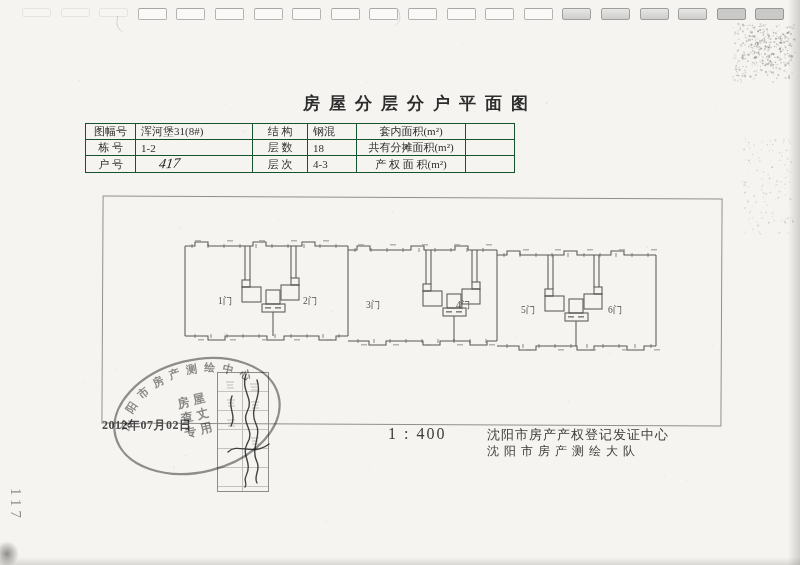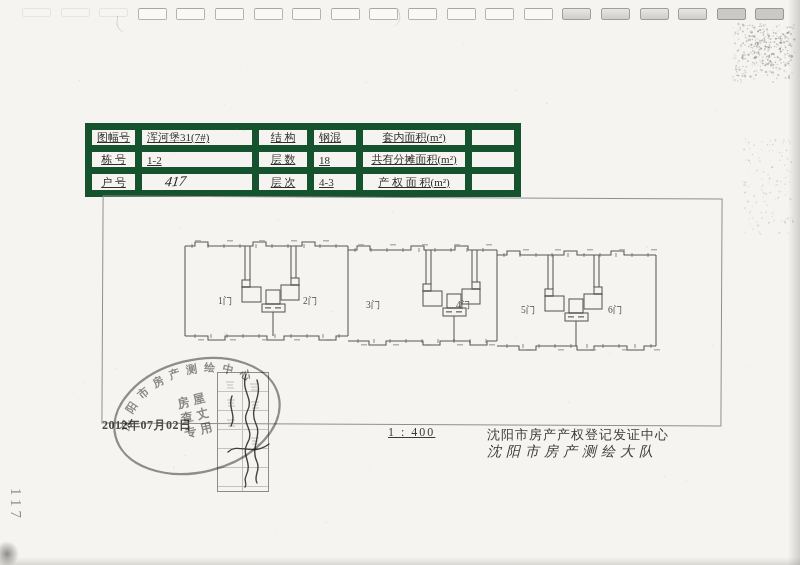--- a/index.html
+++ b/index.html
@@ -15,34 +15,34 @@
   .curl{position:absolute;width:10px;height:16px;border-left:1px solid #b5b5b3;
         border-bottom-left-radius:12px;opacity:.7;}
   
   .page-num{position:absolute;left:24px;top:488px;transform:rotate(90deg);
             transform-origin:0 0;font-size:15px;letter-spacing:4px;color:#8e8e8e;}
   .title{position:absolute;left:110px;top:92px;width:620px;text-align:center;
          font-size:17px;font-weight:bold;letter-spacing:9px;color:#2d2d2d;}
   
   .info-table{position:absolute;left:85px;top:123px;border-collapse:collapse;
               font-size:11px;color:#2e2e2e;table-layout:fixed;}
-  .info-table td{border:7px solid #14532d;height:15px;padding:0 3px;white-space:nowrap;
-                 overflow:hidden;text-decoration:underline;}
+  .info-table td{border:1px solid #14532d;height:15px;padding:0 3px;white-space:nowrap;
+                 overflow:hidden;}
   .info-table td.lbl{text-align:center;}
   .info-table td.val{text-align:left;padding-left:5px;}
   .info-table td.area{text-align:center;padding:0 1px;}
   .hand{font-style:italic;font-size:14px;color:#222;display:inline-block;
         transform:rotate(-3deg) skewX(-10deg);margin-left:18px;}
   
   .frame{position:absolute;left:102px;top:197px;width:618px;height:226px;
          border:1.5px solid #909090;transform:rotate(.3deg);background:transparent;}
   
-  .scale{position:absolute;left:388px;top:425px;font-size:12px;letter-spacing:2px;color:#3a3a3a;text-decoration:underline;}
+  .scale{position:absolute;left:388px;top:425px;font-size:16px;letter-spacing:2px;color:#3a3a3a;}
   .org1{position:absolute;left:487px;top:426px;font-size:13px;color:#3c3c3c;letter-spacing:1px;}
-  .org2{position:absolute;left:487px;top:443px;font-size:14px;color:#3c3c3c;letter-spacing:5px;font-style:italic;}
+  .org2{position:absolute;left:487px;top:443px;font-size:12px;color:#3c3c3c;letter-spacing:5px;}
   .date{position:absolute;left:102px;top:417px;font-size:12px;font-weight:bold;
         color:#4a4a4a;letter-spacing:.5px;}
   
   .sig-box{position:absolute;left:217px;top:372px;width:50px;height:118px;
            border:1.2px solid #8c8c8c;
            background:
              repeating-linear-gradient(180deg,rgba(0,0,0,0) 0 18px,#c2c2c0 18px 19px),
              linear-gradient(90deg,rgba(0,0,0,0) 0 24px,#bdbdbc 24px 25px,rgba(0,0,0,0) 25px);}
   .decor-svg,.stamp-svg{position:absolute;left:0;top:0;pointer-events:none;}
   .stamp-svg{mix-blend-mode:multiply;}
@@ -79,34 +79,35 @@
       <span class="mark m-dark" style="left: 639.6px;"></span>
       <span class="mark m-dark" style="left: 678.2px;"></span>
       <span class="mark m-darker" style="left: 716.8px;"></span>
       <span class="mark m-darker" style="left: 755.4px;"></span>
     </div>
   <div class="curl" style="left:116px;top:16px;transform:rotate(8deg);"></div>
   <div class="curl" style="left:390px;top:10px;transform:rotate(-14deg) scaleX(-1);"></div>
 
   <div class="page-num">117</div>
 
+  <div class="title">房屋分层分户平面图</div>
 
   <table class="info-table">
     <colgroup>
         <col style="width:50px">
         <col style="width:117px">
         <col style="width:55px">
         <col style="width:49px">
         <col style="width:109px">
         <col style="width:49px">
       </colgroup>
     <tbody>
         <tr>
       <td class="lbl">图幅号</td>
-      <td class="val">浑河堡31(7#)</td>
+      <td class="val">浑河堡31(8#)</td>
       <td class="lbl">结 构</td>
       <td class="val">钢混</td>
       <td class="area">套内面积(m²)</td>
       <td class="val"></td>
     </tr>
     <tr>
       <td class="lbl">栋 号</td>
       <td class="val">1-2</td>
       <td class="lbl">层 数</td>
       <td class="val">18</td>

